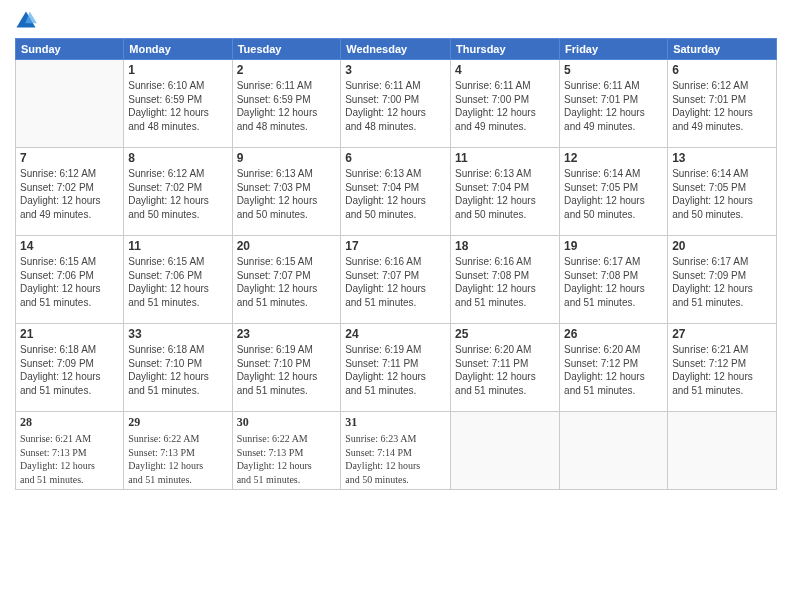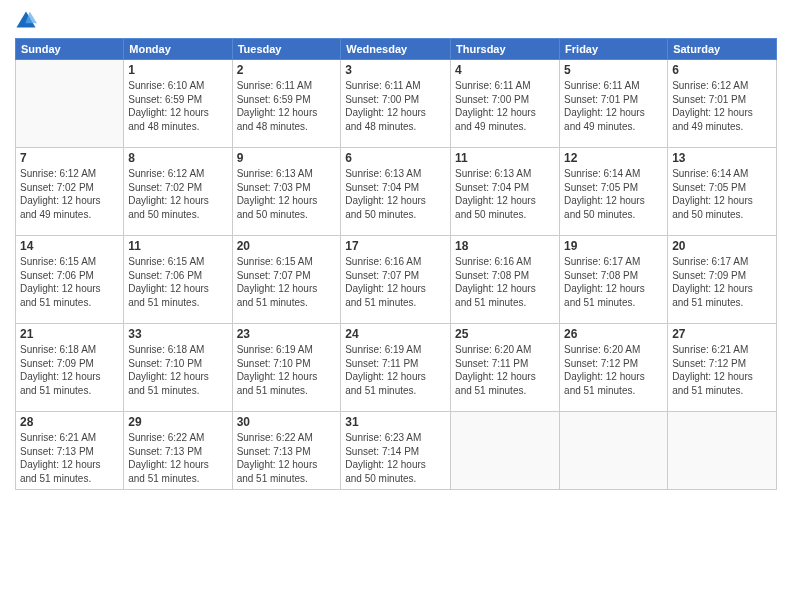--- a/index.html
+++ b/index.html
@@ -81,20 +81,21 @@
       display: block;
       margin-bottom: 2px;
     }
     .day-detail {
       color: #444;
       font-size: 10px;
       line-height: 1.35;
     }
     .last-row td {
       height: 78px;
+      font-family: Liberation Serif, serif;
     }
   </style>
 </head>
 <body>
 
 <div class="page">
   <div class="header">
     <div class="logo">
       <svg class="logo-icon" viewBox="0 0 30 30">
         <polygon points="15,2 28,24 2,24" fill="#1a6bbf"></polygon>

